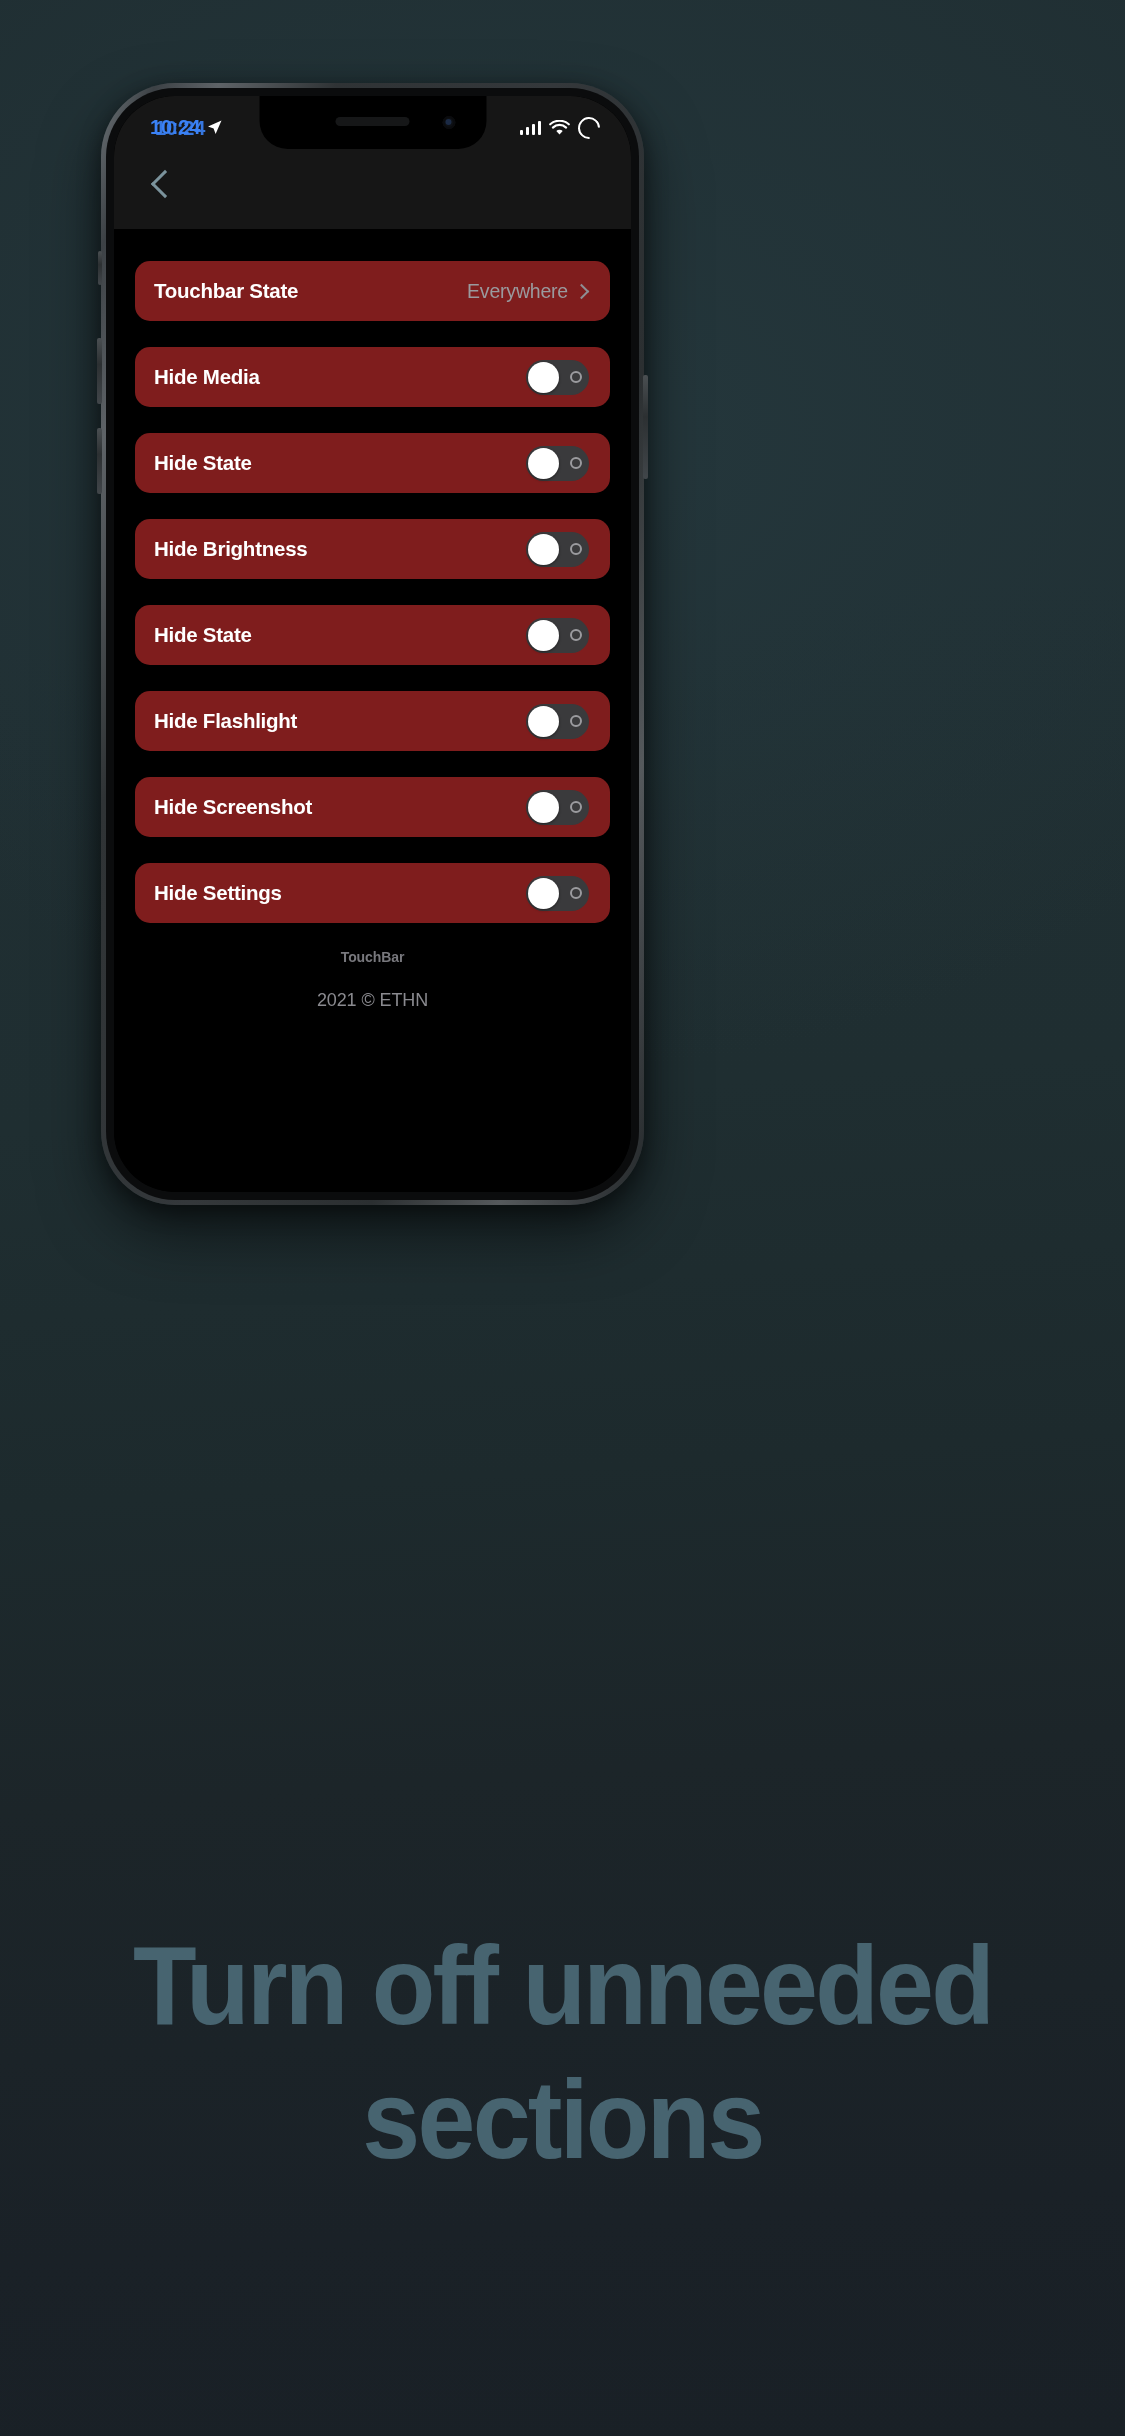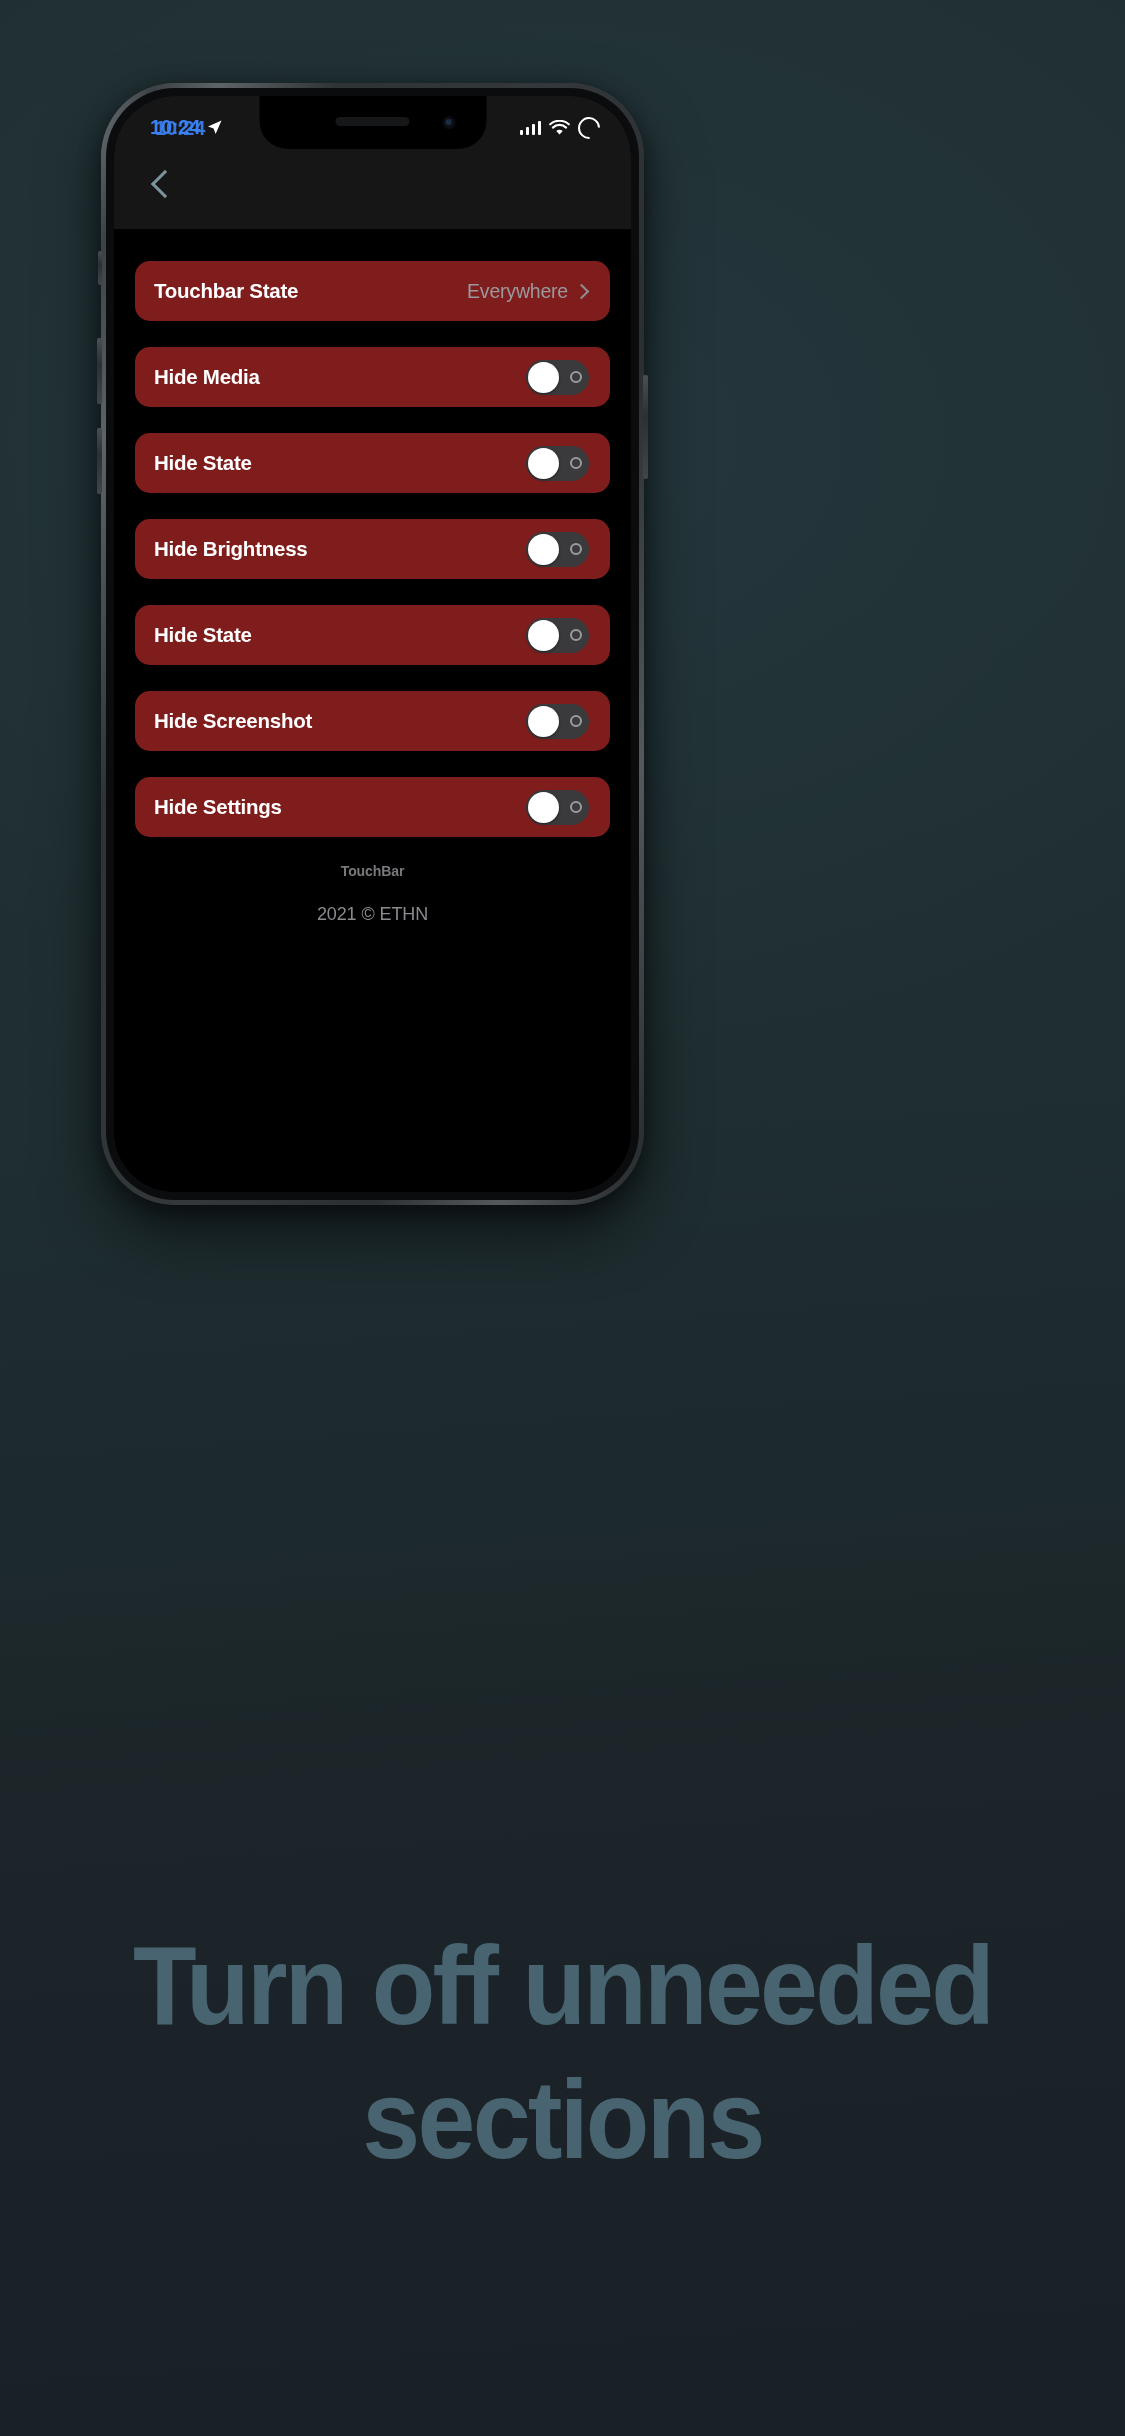--- a/index.html
+++ b/index.html
@@ -426,20 +426,27 @@
         </div>
 
         <div class="row">
           <span class="row-label">Hide State</span>
           <span class="toggle">
             <span class="knob"></span>
             <span class="ring"></span>
           </span>
         </div>
 
+        <div class="row">
+          <span class="row-label">Hide Flashlight</span>
+          <span class="toggle">
+            <span class="knob"></span>
+            <span class="ring"></span>
+          </span>
+        </div>
 
         <div class="row">
           <span class="row-label">Hide Screenshot</span>
           <span class="toggle">
             <span class="knob"></span>
             <span class="ring"></span>
           </span>
         </div>
 
         <div class="row">

